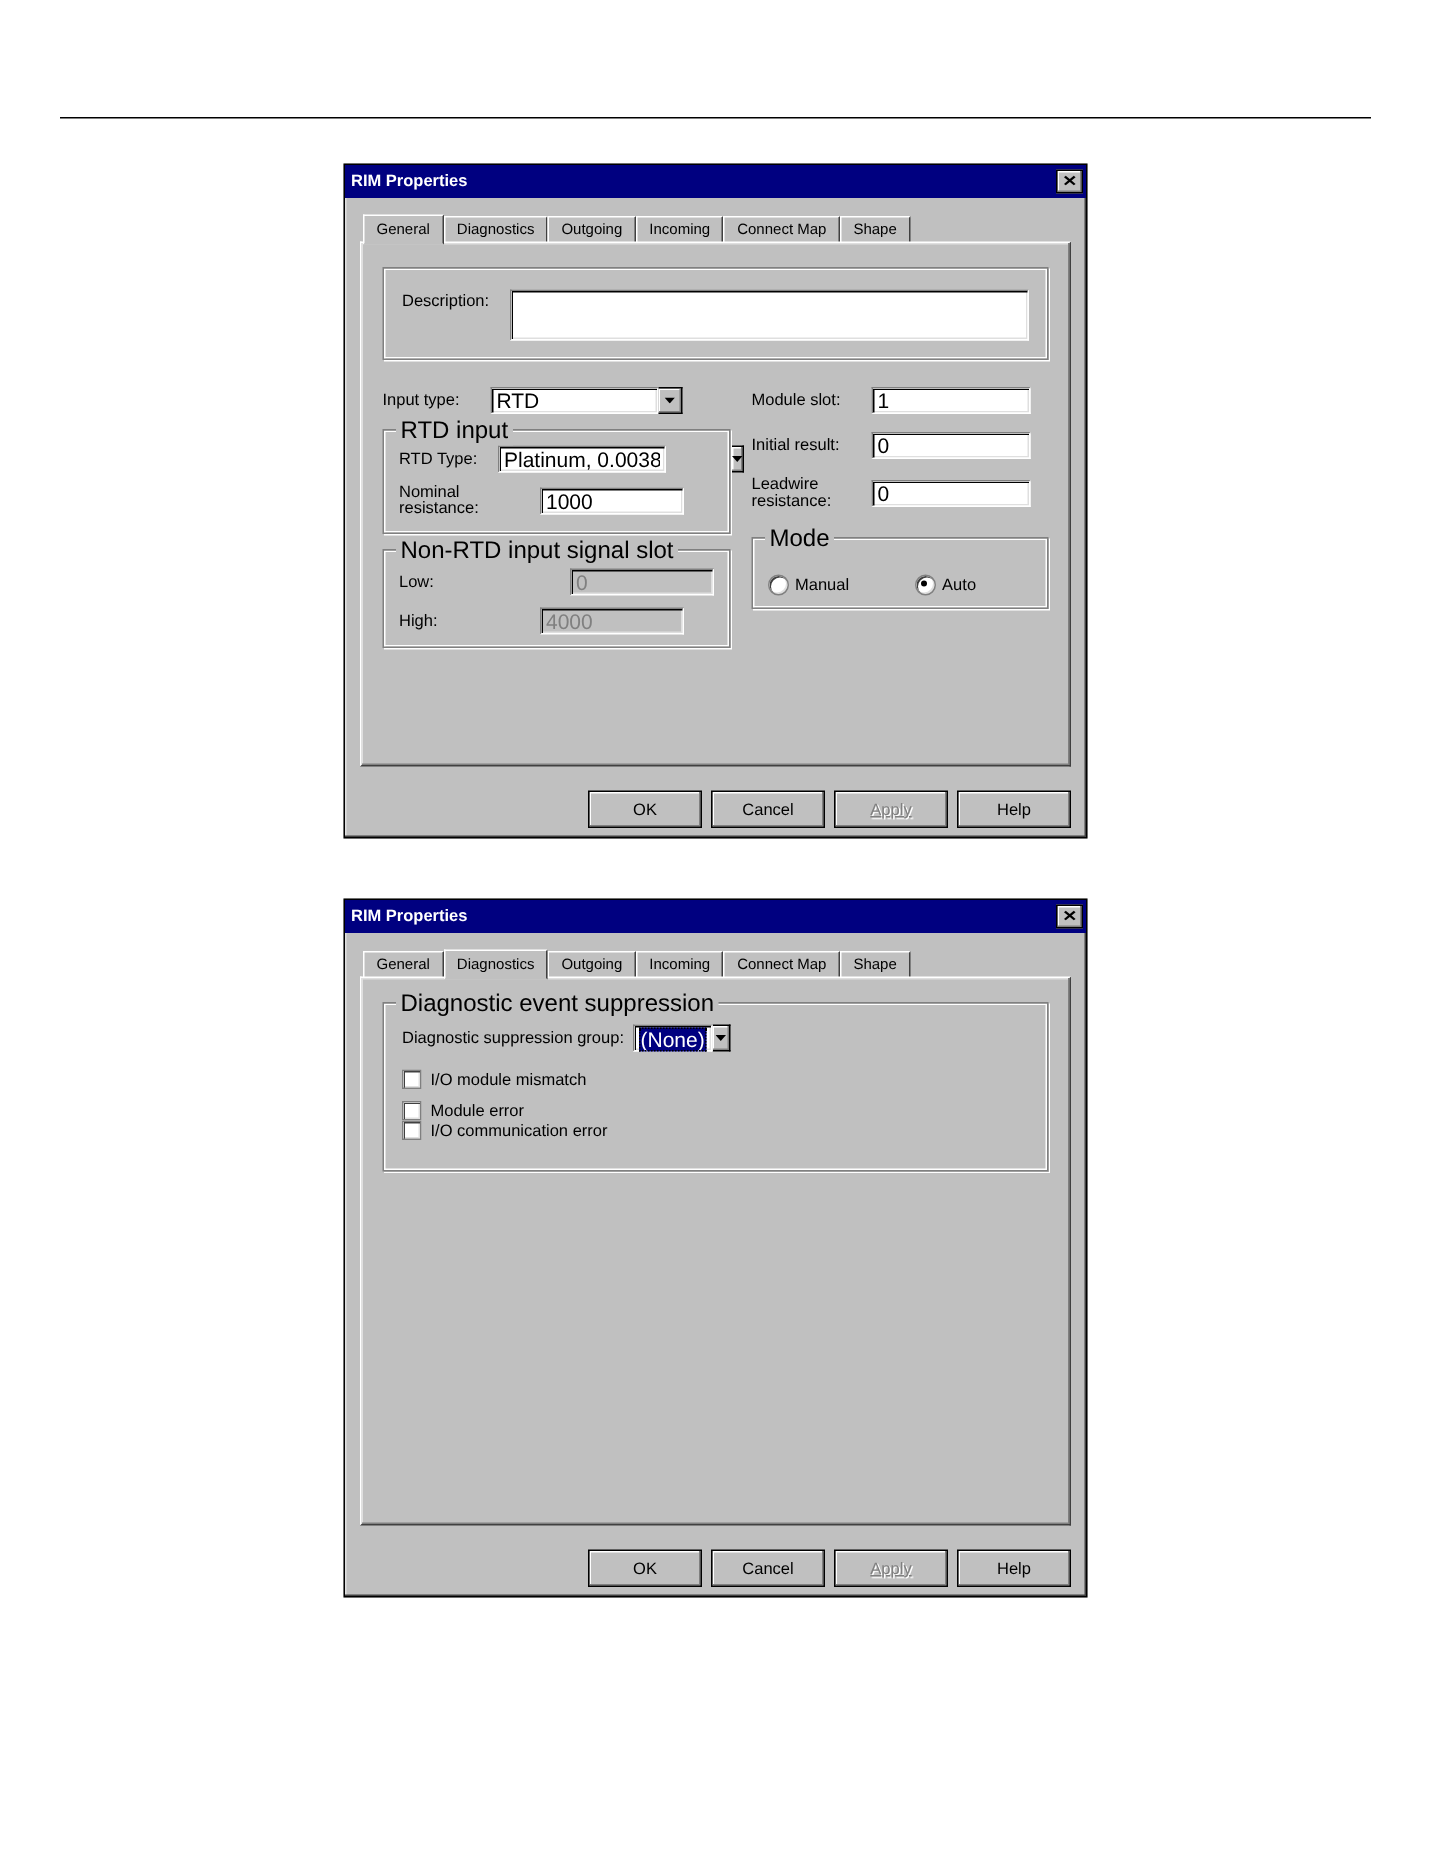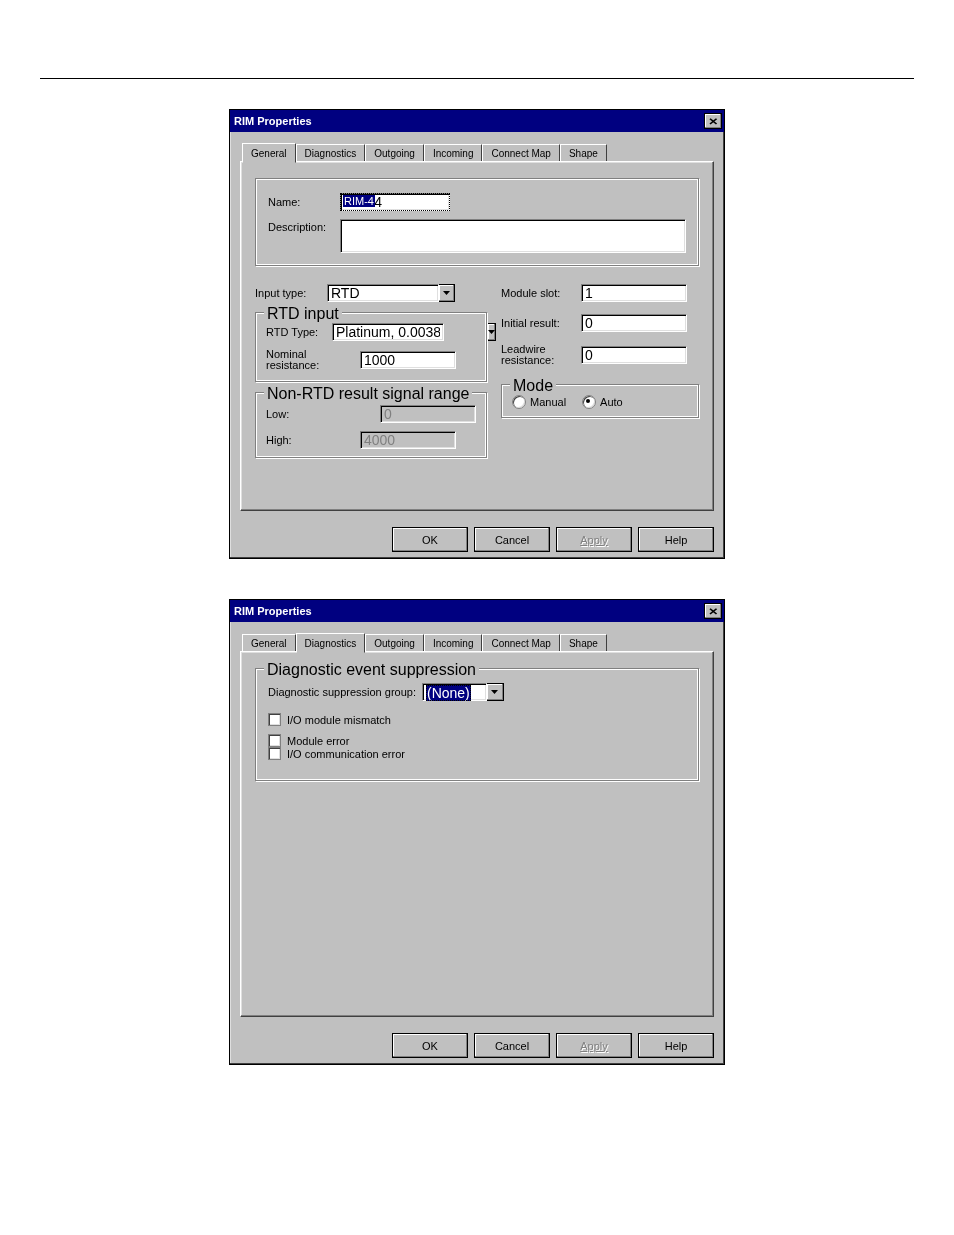--- a/index.html
+++ b/index.html
@@ -249,29 +249,20 @@
         <div class="tab">Diagnostics</div>
         <div class="tab">Outgoing</div>
         <div class="tab">Incoming</div>
         <div class="tab">Connect Map</div>
         <div class="tab">Shape</div>
       </div>
 
       <div class="tab-panel">
 
         <div class="gbox" style="padding:14px 12px 12px 12px;">
-          <div class="row" style="margin-bottom:8px;">
-            <span class="lbl" style="width:72px;">Name:</span>
-            <div style="position:relative;">
-              <input class="sunken focus-ring" style="width: 110px;" value="RIM-4">
-              <div style="position:absolute; left:3px; top:2px; pointer-events:none;">
-                <span class="selected-text">RIM-4</span>
-              </div>
-            </div>
-          </div>
           <div class="row" style="align-items:flex-start;">
             <span class="lbl" style="width:72px; padding-top:2px;">Description:</span>
             <textarea class="sunken-multiline" style="width: 346px; height: 34px;"></textarea>
           </div>
         </div>
 
         <div style="display:flex; margin-top:18px; gap:14px;">
 
           <div style="flex:1;">
             <div class="row" style="margin-bottom:10px;">
@@ -299,21 +290,21 @@
                   </div>
                 </div>
               </div>
               <div class="row">
                 <span class="lbl" style="width:66px; line-height:11px;"><span>Nominal resistance:</span></span>
                 <input class="sunken" style="width: 96px; margin-left: 28px;" value="1000">
               </div>
             </div>
 
             <div class="gbox" style="margin-top:10px; padding:12px 10px 8px 10px;">
-              <span class="gbox-title">Non-RTD result signal range</span>
+              <span class="gbox-title">Non-RTD input signal slot</span>
               <div class="row" style="margin-bottom:8px;">
                 <span class="lbl" style="width:114px;">Low:</span>
                 <input class="sunken disabled" disabled="" style="width: 96px;" value="0">
               </div>
               <div class="row">
                 <span class="lbl" style="width:94px;">High:</span>
                 <input class="sunken disabled" disabled="" style="width: 96px;" value="4000">
               </div>
             </div>
           </div>
@@ -327,21 +318,21 @@
               <span class="lbl" style="width:80px;">Initial result:</span>
               <input class="sunken" style="width: 106px;" value="0">
             </div>
             <div class="row" style="margin-bottom:18px;">
               <span class="lbl" style="width:80px; line-height:11px;"><span>Leadwire resistance:</span></span>
               <input class="sunken" style="width: 106px;" value="0">
             </div>
 
             <div class="gbox" style="padding:10px 10px 8px 10px;">
               <span class="gbox-title">Mode</span>
-              <div class="row" style="gap:16px;">
+              <div class="row" style="gap:44px;margin-top:14px;">
                 <label class="row">
                   <span class="radio"></span>
                   <span class="lbl">Manual</span>
                 </label>
                 <label class="row">
                   <span class="radio checked"></span>
                   <span class="lbl">Auto</span>
                 </label>
               </div>
             </div>
@@ -378,21 +369,21 @@
         <div class="tab">Connect Map</div>
         <div class="tab">Shape</div>
       </div>
 
       <div class="tab-panel" style="min-height:336px;">
         <div class="gbox" style="padding:14px 12px 12px 12px;">
           <span class="gbox-title">Diagnostic event suppression</span>
 
           <div class="row" style="margin-bottom:12px;">
             <span class="lbl" style="margin-right:6px;">Diagnostic suppression group:</span>
-            <div class="select-wrap" style="width:82px;">
+            <div class="select-wrap" style="width:65px;">
               <div class="sunken" style="width:62px; position:relative;">
                 <span class="selected-text focus-ring" style="display:inline-block;">(None)</span>
               </div>
               <div class="drop-btn">
                 <svg width="7" height="4">
                     <polygon points="0,0 7,0 3.5,4" fill="#000"></polygon>
                   </svg>
               </div>
             </div>
           </div>

